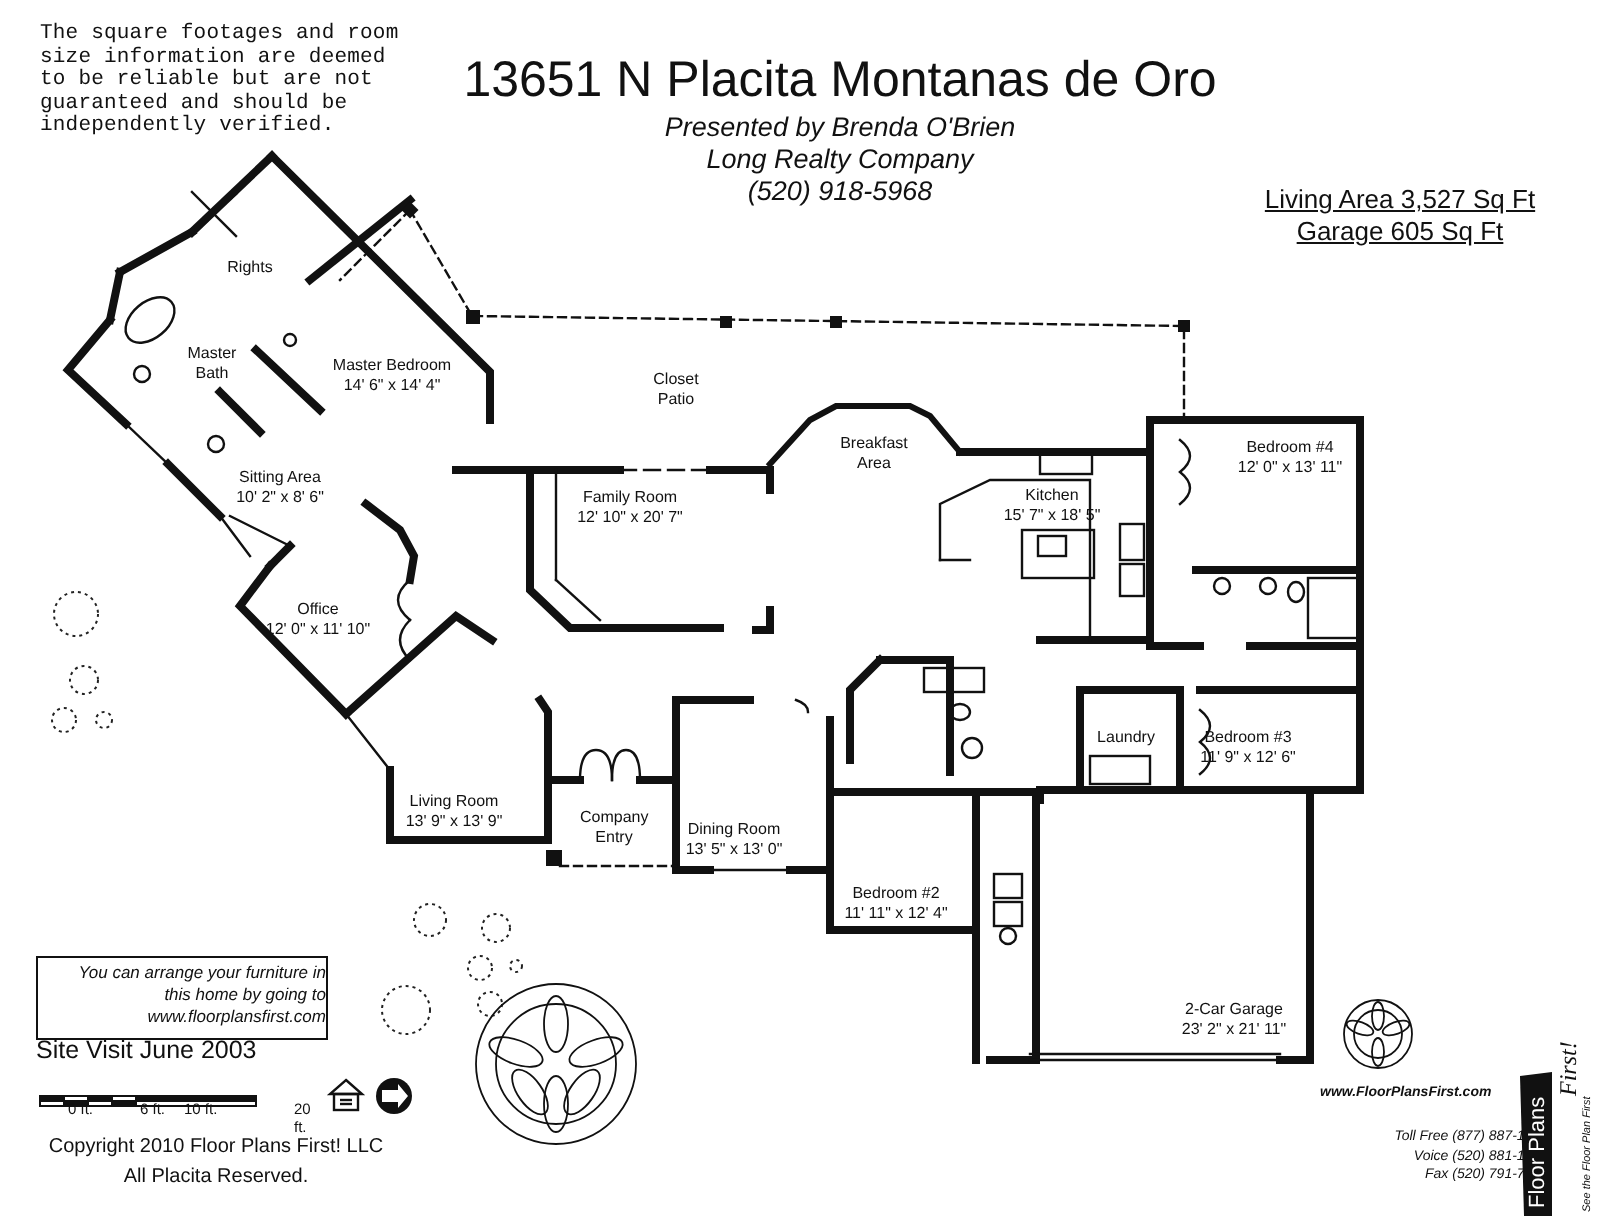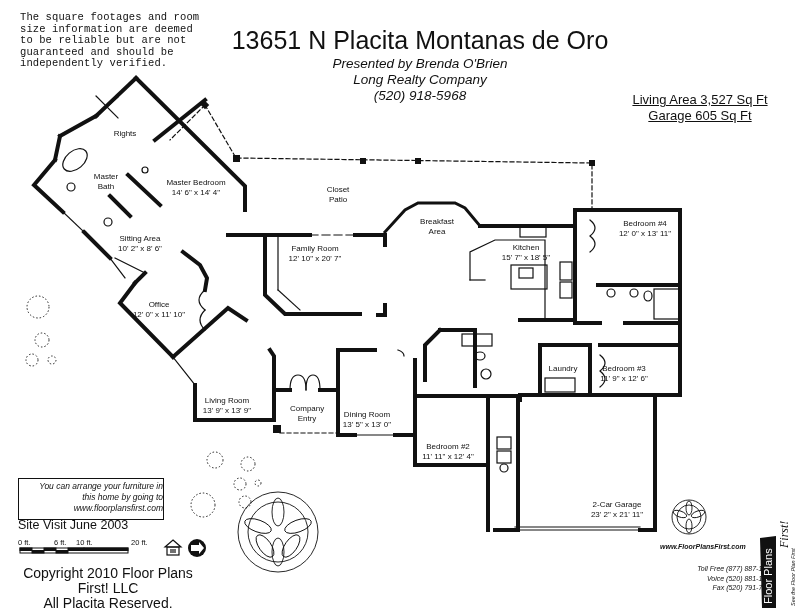--- a/index.html
+++ b/index.html
@@ -7,22 +7,22 @@
   .abs { position:absolute; }
   .disclaimer { left:20px; top:12px; width:180px; font-size:10.5px; line-height:11.5px; letter-spacing:0.1px; text-align:left;font-family:Liberation Mono, monospace; }
   .title { left:200px; top:26px; width:440px; text-align:center; font-size:25px; line-height:28px; }
   .sub { left:300px; width:240px; text-align:center; font-size:13.5px; line-height:16px;font-style:italic; }
   .area { left:605px; width:190px; text-align:center; font-size:13px; line-height:16px;text-decoration:underline; }
   .plan { left:0; top:0; width:800px; height:615px; }
   .room-label { position:absolute; font-size:8px; line-height:9.5px; text-align:center; white-space:nowrap; transform:translateX(-50%); }
   .note-box { left:18px; top:466px; width:146px; height:42px; border:1.5px solid #111; font-size:8.5px; line-height:11px; text-align:right; font-style:italic; padding-top:2px; box-sizing:border-box;margin-top:12px; }
   .site { left:18px; top:518px; font-size:12.5px; }
   .scale-labels { left:18px; top:538px; width:130px; height:10px; font-size:7.5px; }
-  .scale-labels span { position:absolute; top:0; }
-  .copy { left:18px; top:566px; width:180px; font-size:14px; line-height:15px; text-align:center; }
+  .scale-labels span { position:absolute; top:12px;margin-left:16px; }
+  .copy { left:18px; top:566px; width:180px; font-size:10px; line-height:15px; text-align:center; }
   .fpf-url { left:660px; top:543px; font-size:7px; font-style:italic; font-weight:bold; }
   .fpf-contacts { left:660px; top:564px; width:114px; text-align:right; font-size:7px; line-height:9.5px; font-style:italic; }
   .fpf-brand { left:758px; top:518px; width:40px; height:90px; }
 </style>
 </head>
 <body>
 
 <div class="abs disclaimer">The square footages and room size information are deemed to be reliable but are not guaranteed and should be independently verified.</div>
 
 <div class="abs title">13651 N Placita Montanas de Oro</div>

